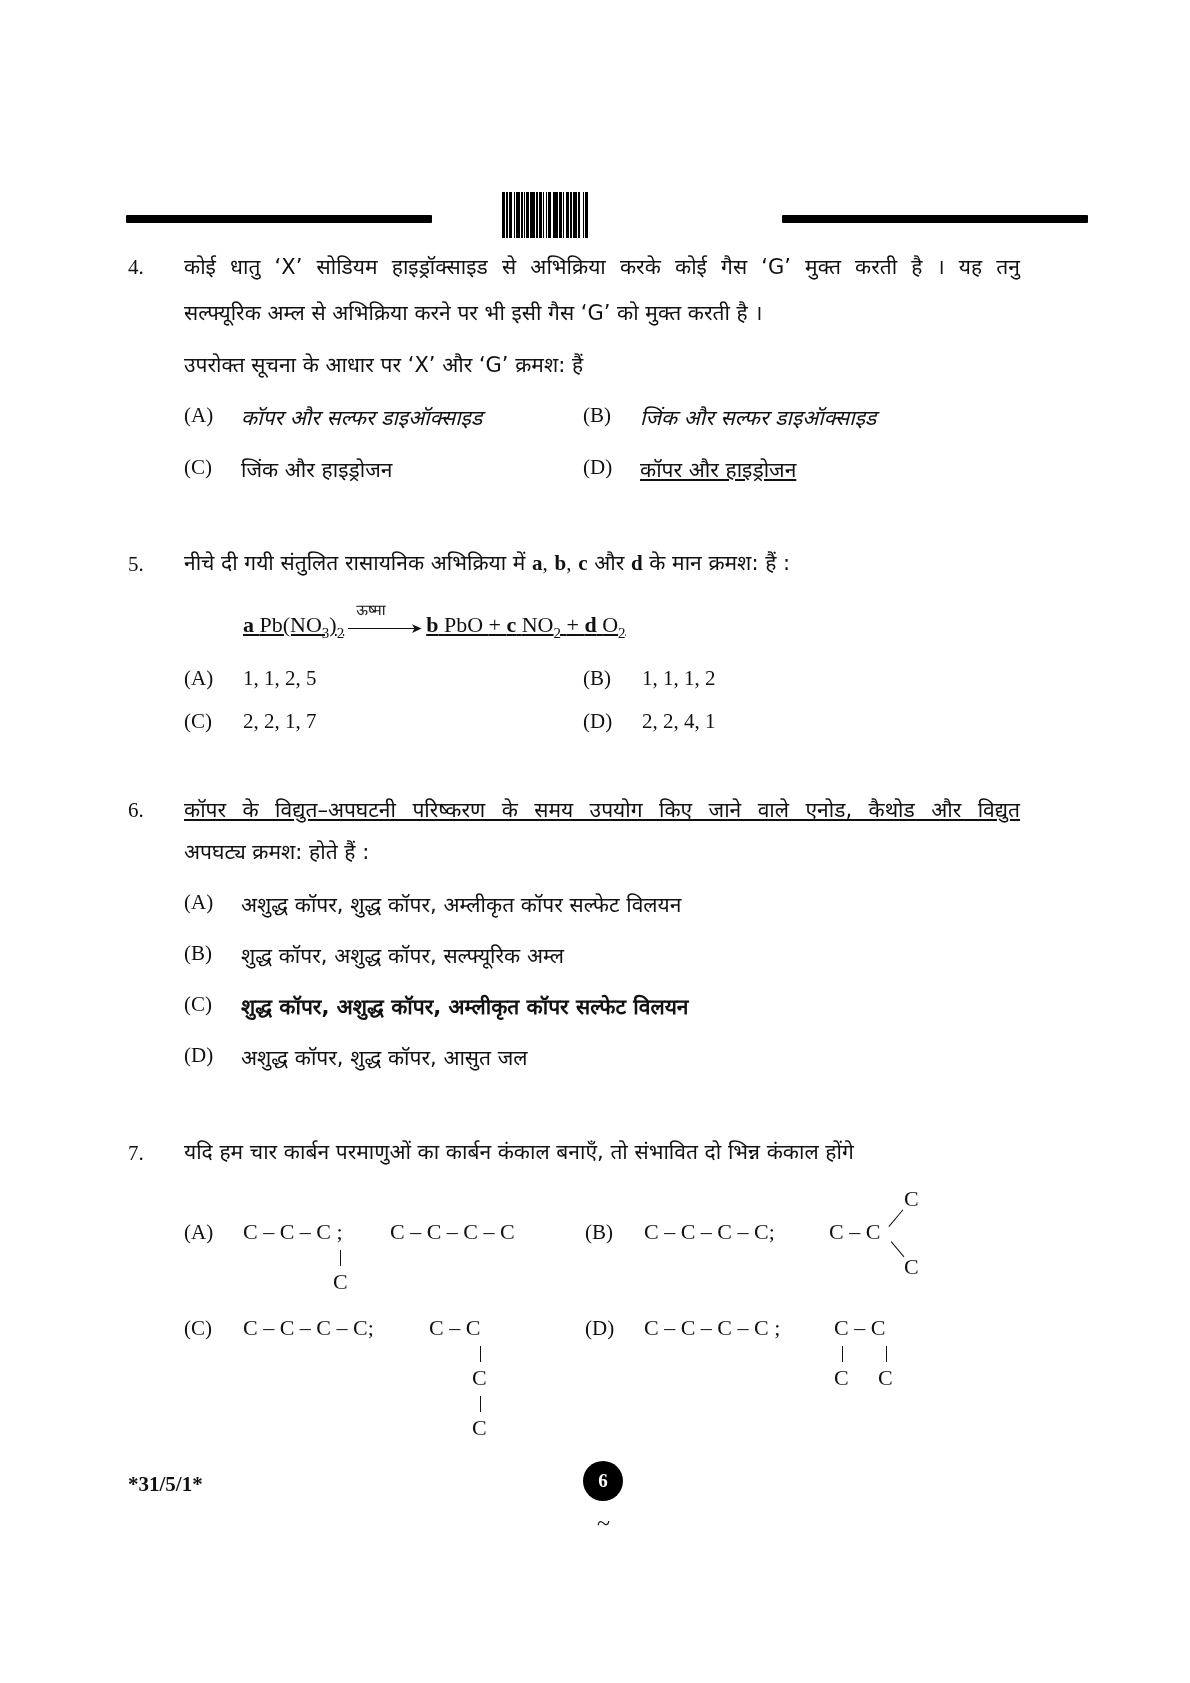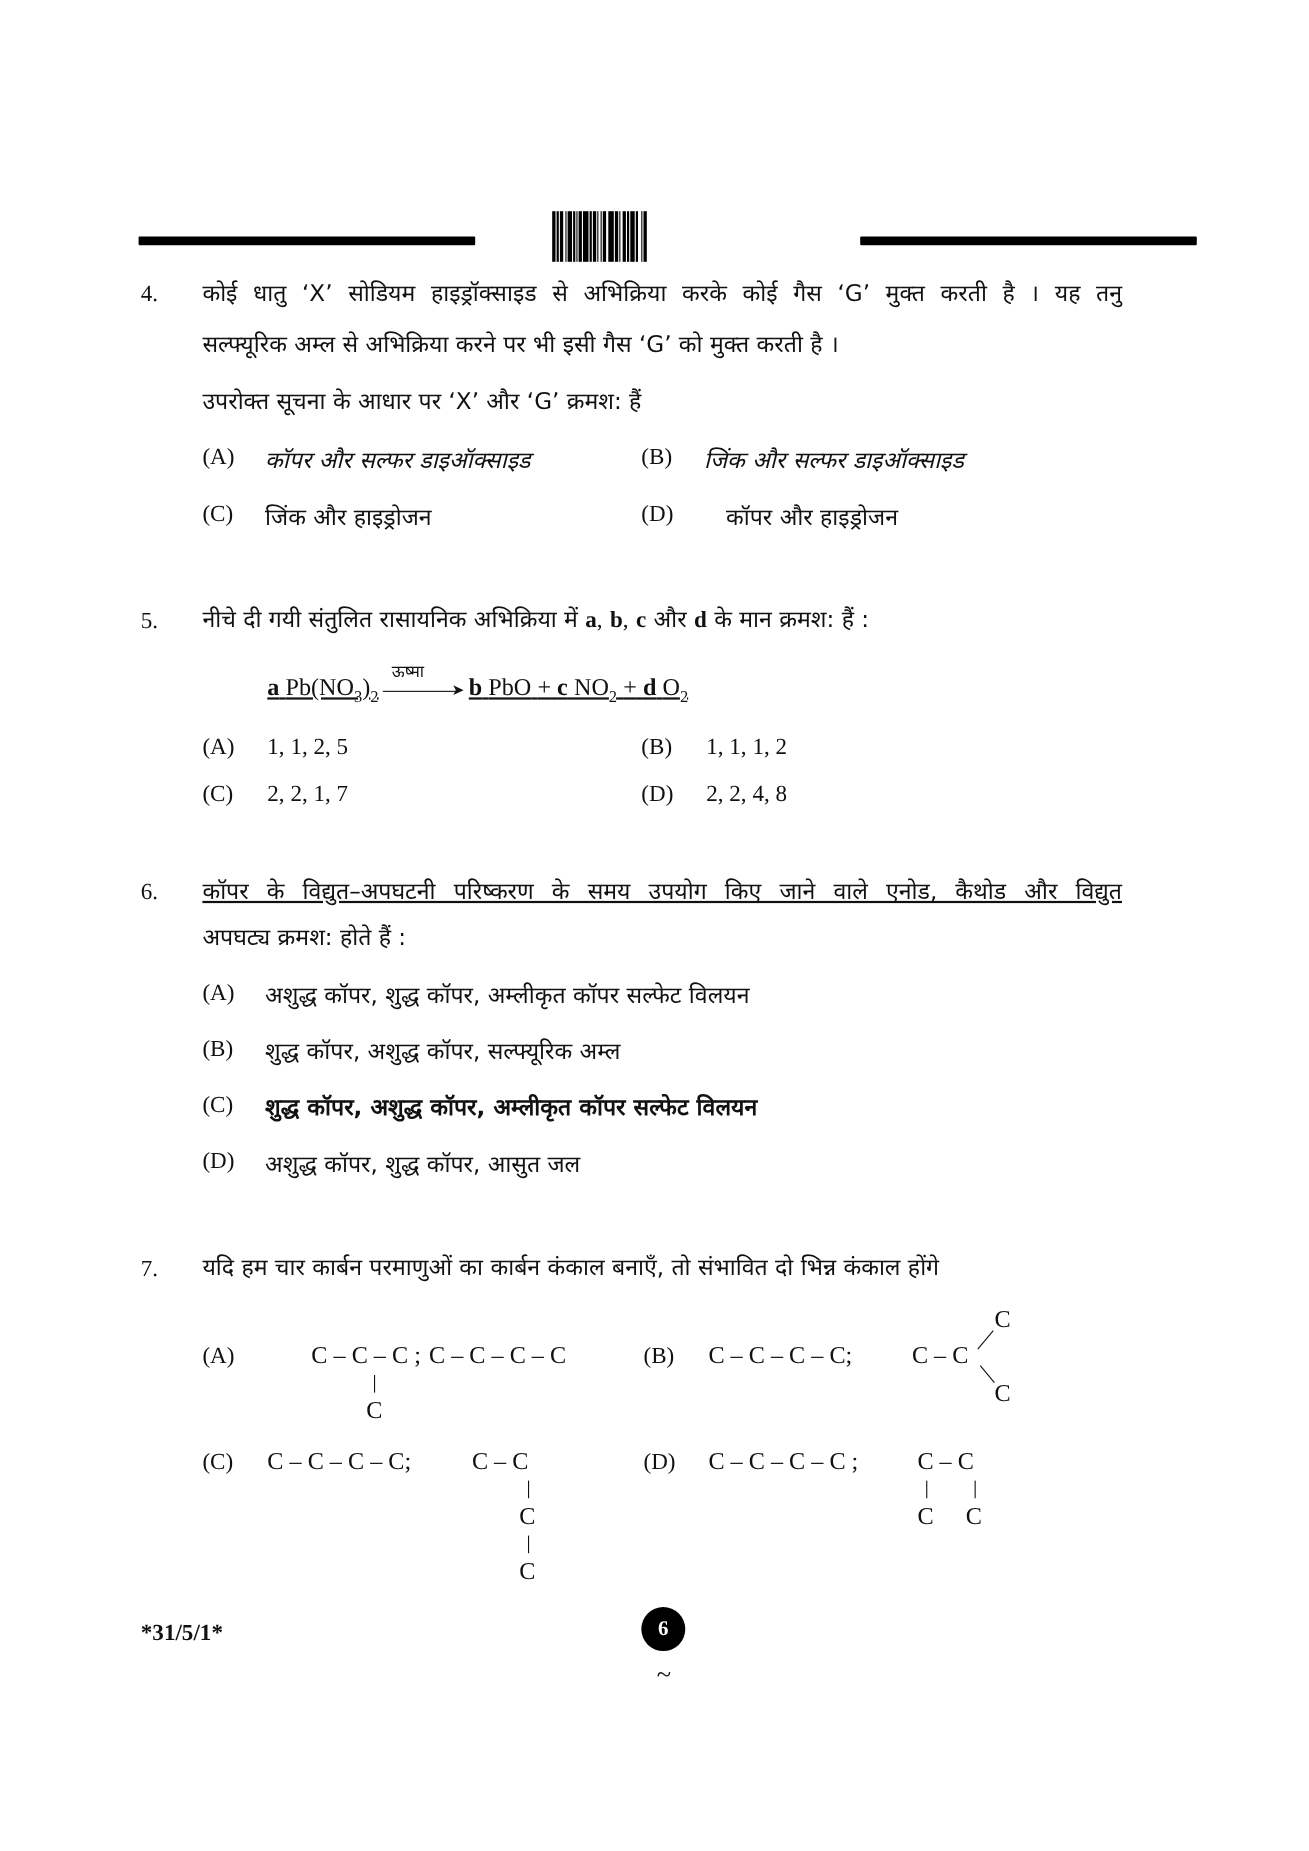--- a/index.html
+++ b/index.html
@@ -87,21 +87,21 @@
   <div class="txt" style="left:184px; top:300px;">सल्फ्यूरिक अम्ल से अभिक्रिया करने पर भी इसी गैस ‘G’ को मुक्त करती है ।</div>
   <div class="txt" style="left:184px; top:352px;">उपरोक्त सूचना के आधार पर ‘X’ और ‘G’ क्रमश: हैं</div>
 
   <span class="opt-label" style="left:184px; top:403px;">(A)</span>
   <span class="opt-text" style="left:241px; top:403px;font-style:italic;">कॉपर और सल्फर डाइऑक्साइड</span>
   <span class="opt-label" style="left:583px; top:403px;">(B)</span>
   <span class="opt-text" style="left:640px; top:403px;font-style:italic;">जिंक और सल्फर डाइऑक्साइड</span>
   <span class="opt-label" style="left:184px; top:455px;">(C)</span>
   <span class="opt-text" style="left:241px; top:455px;">जिंक और हाइड्रोजन</span>
   <span class="opt-label" style="left:583px; top:455px;">(D)</span>
-  <span class="opt-text" style="left:660px; top:455px;">कॉपर और हाइड्रोजन</span>
+  <span class="opt-text" style="left:640px; top:455px;text-decoration:underline;">कॉपर और हाइड्रोजन</span>
 </div>
 
 <div>
   <span class="num" style="left:128px; top:552px;">5.</span>
   <div class="txt" style="left:184px; top:550px;">
     <span>नीचे दी गयी संतुलित रासायनिक अभिक्रिया में</span>
     <b class="serif">a</b><span class="serif">,</span>
     <b class="serif">b</b><span class="serif">,</span>
     <b class="serif">c</b>
     <span>और</span>
@@ -121,21 +121,21 @@
     <span>O</span><sub>2</sub>
   </div>
 
   <span class="opt-label" style="left:184px; top:666px;">(A)</span>
   <span class="opt-label" style="left:243px; top:666px;">1, 1, 2, 5</span>
   <span class="opt-label" style="left:583px; top:666px;">(B)</span>
   <span class="opt-label" style="left:642px; top:666px;">1, 1, 1, 2</span>
   <span class="opt-label" style="left:184px; top:709px;">(C)</span>
   <span class="opt-label" style="left:243px; top:709px;">2, 2, 1, 7</span>
   <span class="opt-label" style="left:583px; top:709px;">(D)</span>
-  <span class="opt-label" style="left:642px; top:709px;">2, 2, 4, 8</span>
+  <span class="opt-label" style="left:642px; top:709px;">2, 2, 4, 1</span>
 </div>
 
 <div>
   <span class="num" style="left:128px; top:798px;">6.</span>
   <div class="txt justify" style="left:184px; top:797px; width:836px;text-decoration:underline;">कॉपर के विद्युत–अपघटनी परिष्करण के समय उपयोग किए जाने वाले एनोड, कैथोड और विद्युत</div>
   <div class="txt" style="left:184px; top:839px;">अपघट्य क्रमश: होते हैं :</div>
 
   <span class="opt-label" style="left:184px; top:890px;">(A)</span>
   <span class="opt-text" style="left:241px; top:890px;">अशुद्ध कॉपर, शुद्ध कॉपर, अम्लीकृत कॉपर सल्फेट विलयन</span>
   <span class="opt-label" style="left:184px; top:941px;">(B)</span>
@@ -145,21 +145,21 @@
   <span class="opt-label" style="left:184px; top:1043px;">(D)</span>
   <span class="opt-text" style="left:241px; top:1043px;">अशुद्ध कॉपर, शुद्ध कॉपर, आसुत जल</span>
 </div>
 
 <div>
   <span class="num" style="left:128px; top:1141px;">7.</span>
   <div class="txt" style="left:184px; top:1139px;">यदि हम चार कार्बन परमाणुओं का कार्बन कंकाल बनाएँ, तो संभावित दो भिन्न कंकाल होंगे</div>
 
   <span class="opt-label" style="left:184px; top:1220px;">(A)</span>
   <div>
-    <span class="mol" style="left:243px; top:1219px;margin-left:40px;">C – C – C ;</span>
+    <span class="mol" style="left:243px; top:1219px;">C – C – C ;</span>
     <span class="vbond" style="left:340px; top:1250px; height:16px;"></span>
     <span class="mol" style="left:333px; top:1269px;">C</span>
     <span class="mol" style="left:390px; top:1219px;">C – C – C – C</span>
   </div>
 
   <span class="opt-label" style="left:585px; top:1220px;">(B)</span>
   <div>
     <span class="mol" style="left:644px; top:1219px;">C – C – C – C;</span>
     <span class="mol" style="left:829px; top:1219px;">C – C</span>
     <span class="mol" style="left:904px; top:1186px;">C</span>

